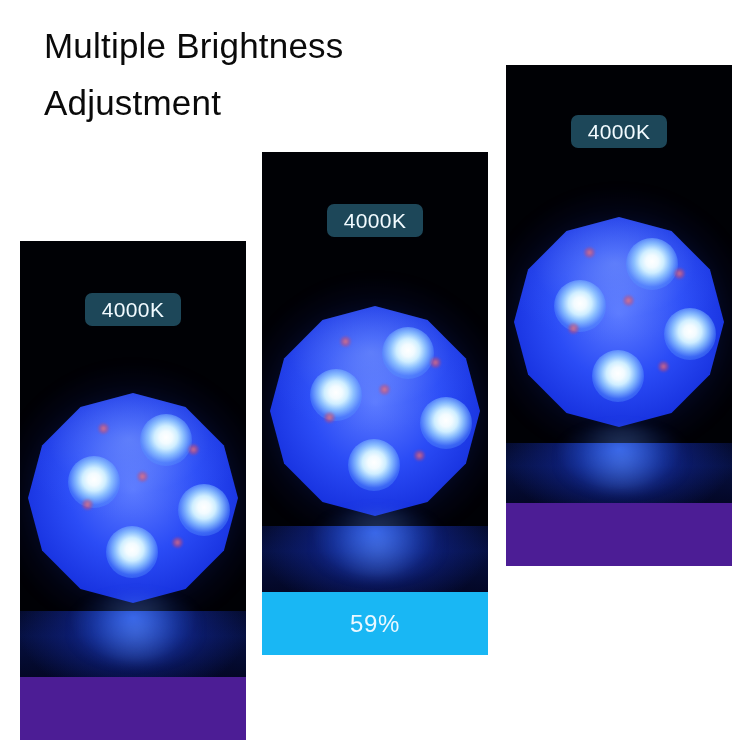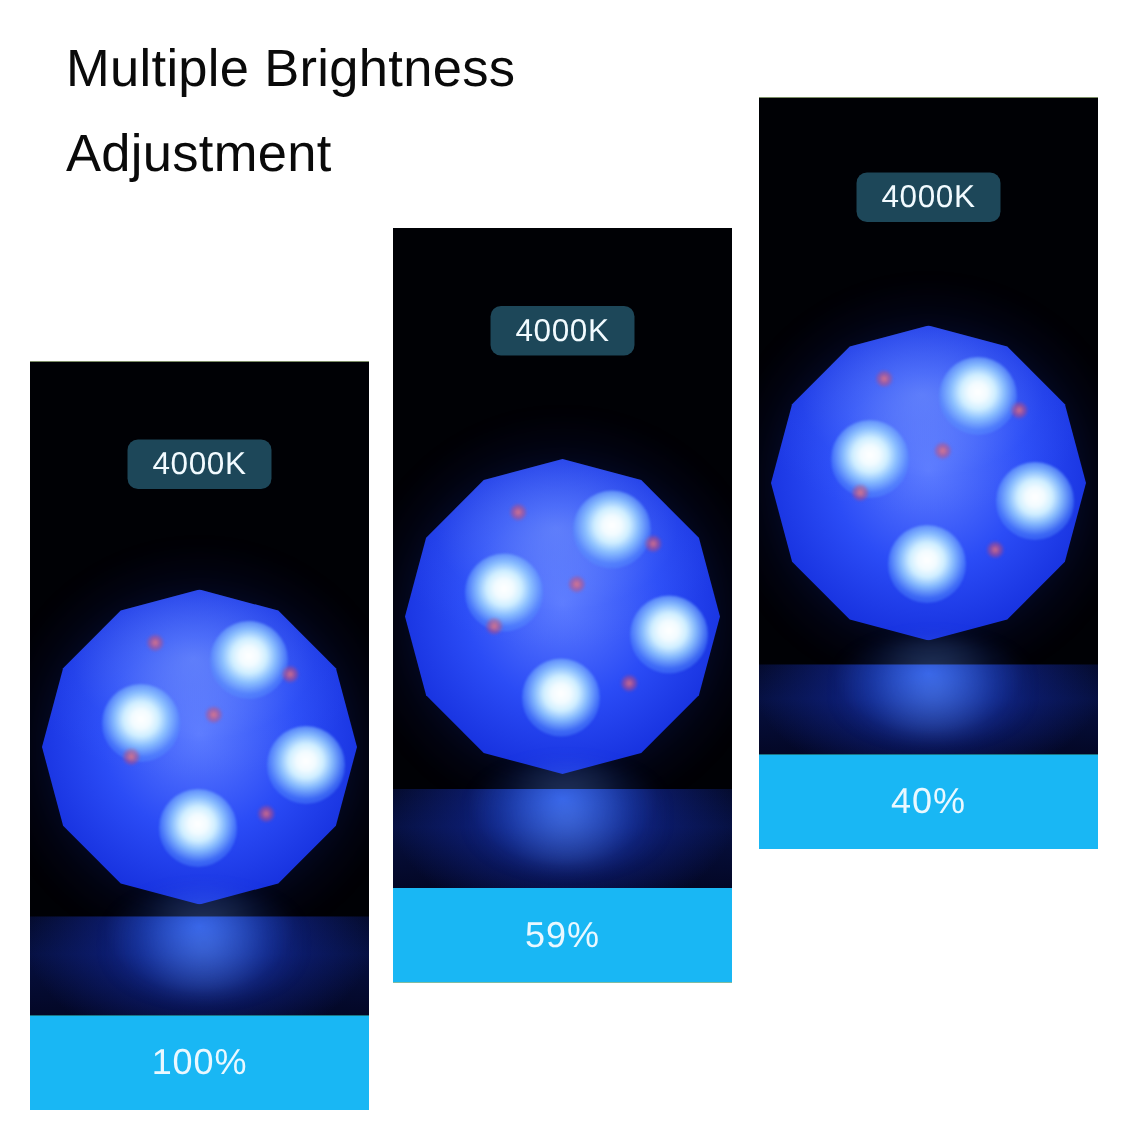--- a/index.html
+++ b/index.html
@@ -21,21 +21,21 @@
     font-size:35px;
     line-height:1.62;
     letter-spacing:0.2px;
     white-space:pre-line;
     font-weight:400;
   }
 
   
   .panel{
     position:absolute;
-    background:#4d7c0f;
+    background:#4c1d95;
     overflow:hidden;
     box-sizing:border-box;
   }
   .photo{
     position:absolute;
     left:0; right:0; top:0;
     overflow:hidden;
     background:#000105;
   }
   
@@ -154,23 +154,20 @@
       <div class="dot" style="left:62px;  top:258px; width:11px; height:11px;"></div>
       <div class="dot" style="left:152px; top:296px; width:11px; height:11px;"></div>
 
       <div class="reflect" style="height:66px;">
         <div class="spot" style="left:46px; top:-18px; width:140px; height:72px;"></div>
       </div>
     </div>
 
     <div class="badge" style="left:65px; top:52px; width:96px; height:33px; font-size:21px;">4000K</div>
 
-    <div class="footer" style="height:63px;">
-      <span style="font-size:24px;">100%</span>
-    </div>
   </div>
 
   <div class="panel" style="left:262px; top:152px; width:226px; height:503px;">
 
     <div class="photo" style="height:440px;">
       <div class="halo" style="left:-18px; top:128px; width:262px; height:262px;"></div>
 
       <div class="lamp" style="left:8px; top:154px; width:210px; height:210px;">
         <div class="sheen"></div>
       </div>
@@ -218,18 +215,15 @@
       <div class="dot" style="left:62px;  top:258px; width:11px; height:11px;"></div>
       <div class="dot" style="left:152px; top:296px; width:11px; height:11px;"></div>
 
       <div class="reflect" style="height:60px;">
         <div class="spot" style="left:46px; top:-18px; width:140px; height:68px;"></div>
       </div>
     </div>
 
     <div class="badge" style="left:65px; top:50px; width:96px; height:33px; font-size:21px;">4000K</div>
 
-    <div class="footer" style="height:63px;">
-      <span style="font-size:24px;">40%</span>
-    </div>
   </div>
 
 </div>
 
 </body></html>

